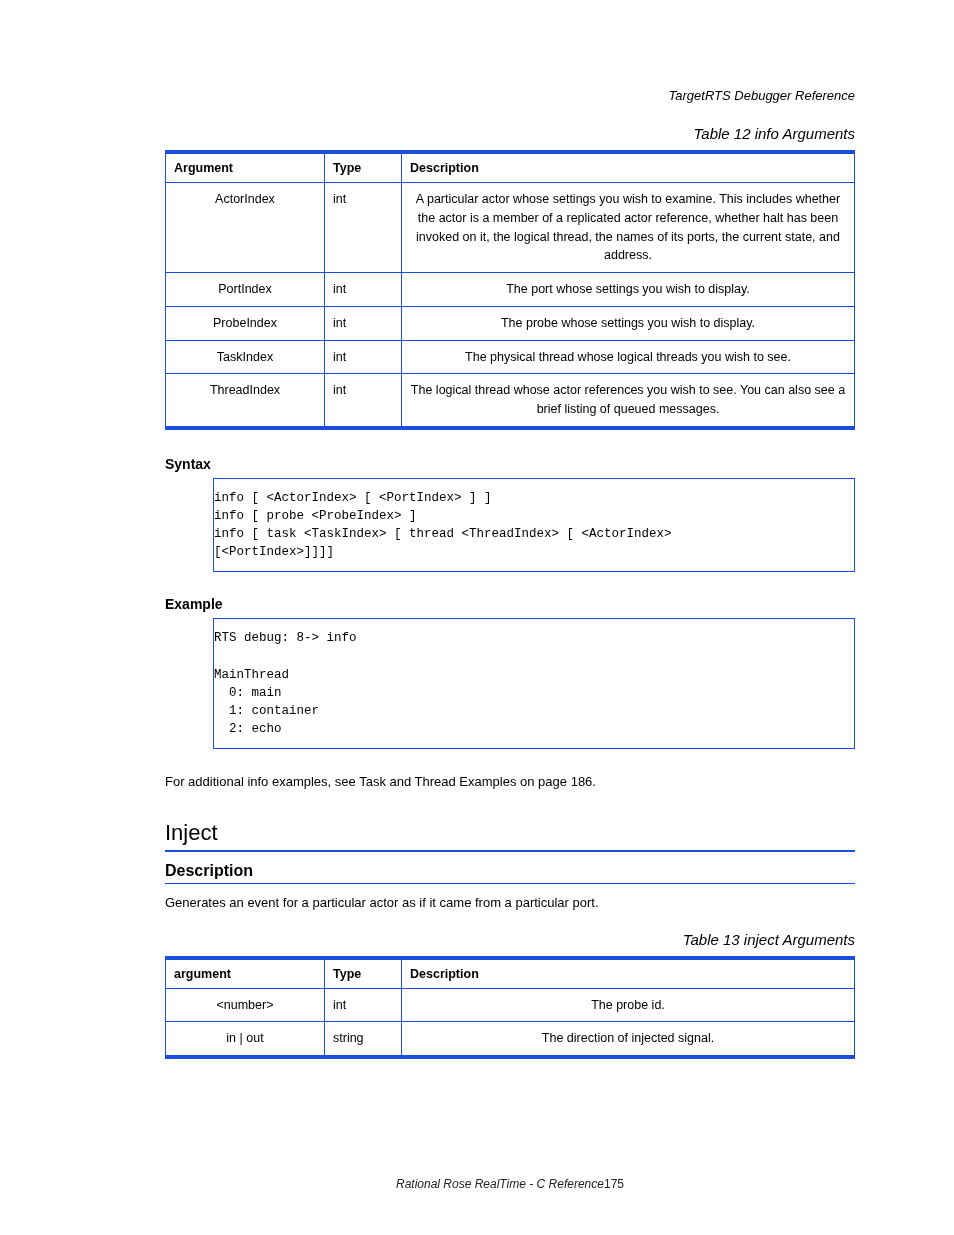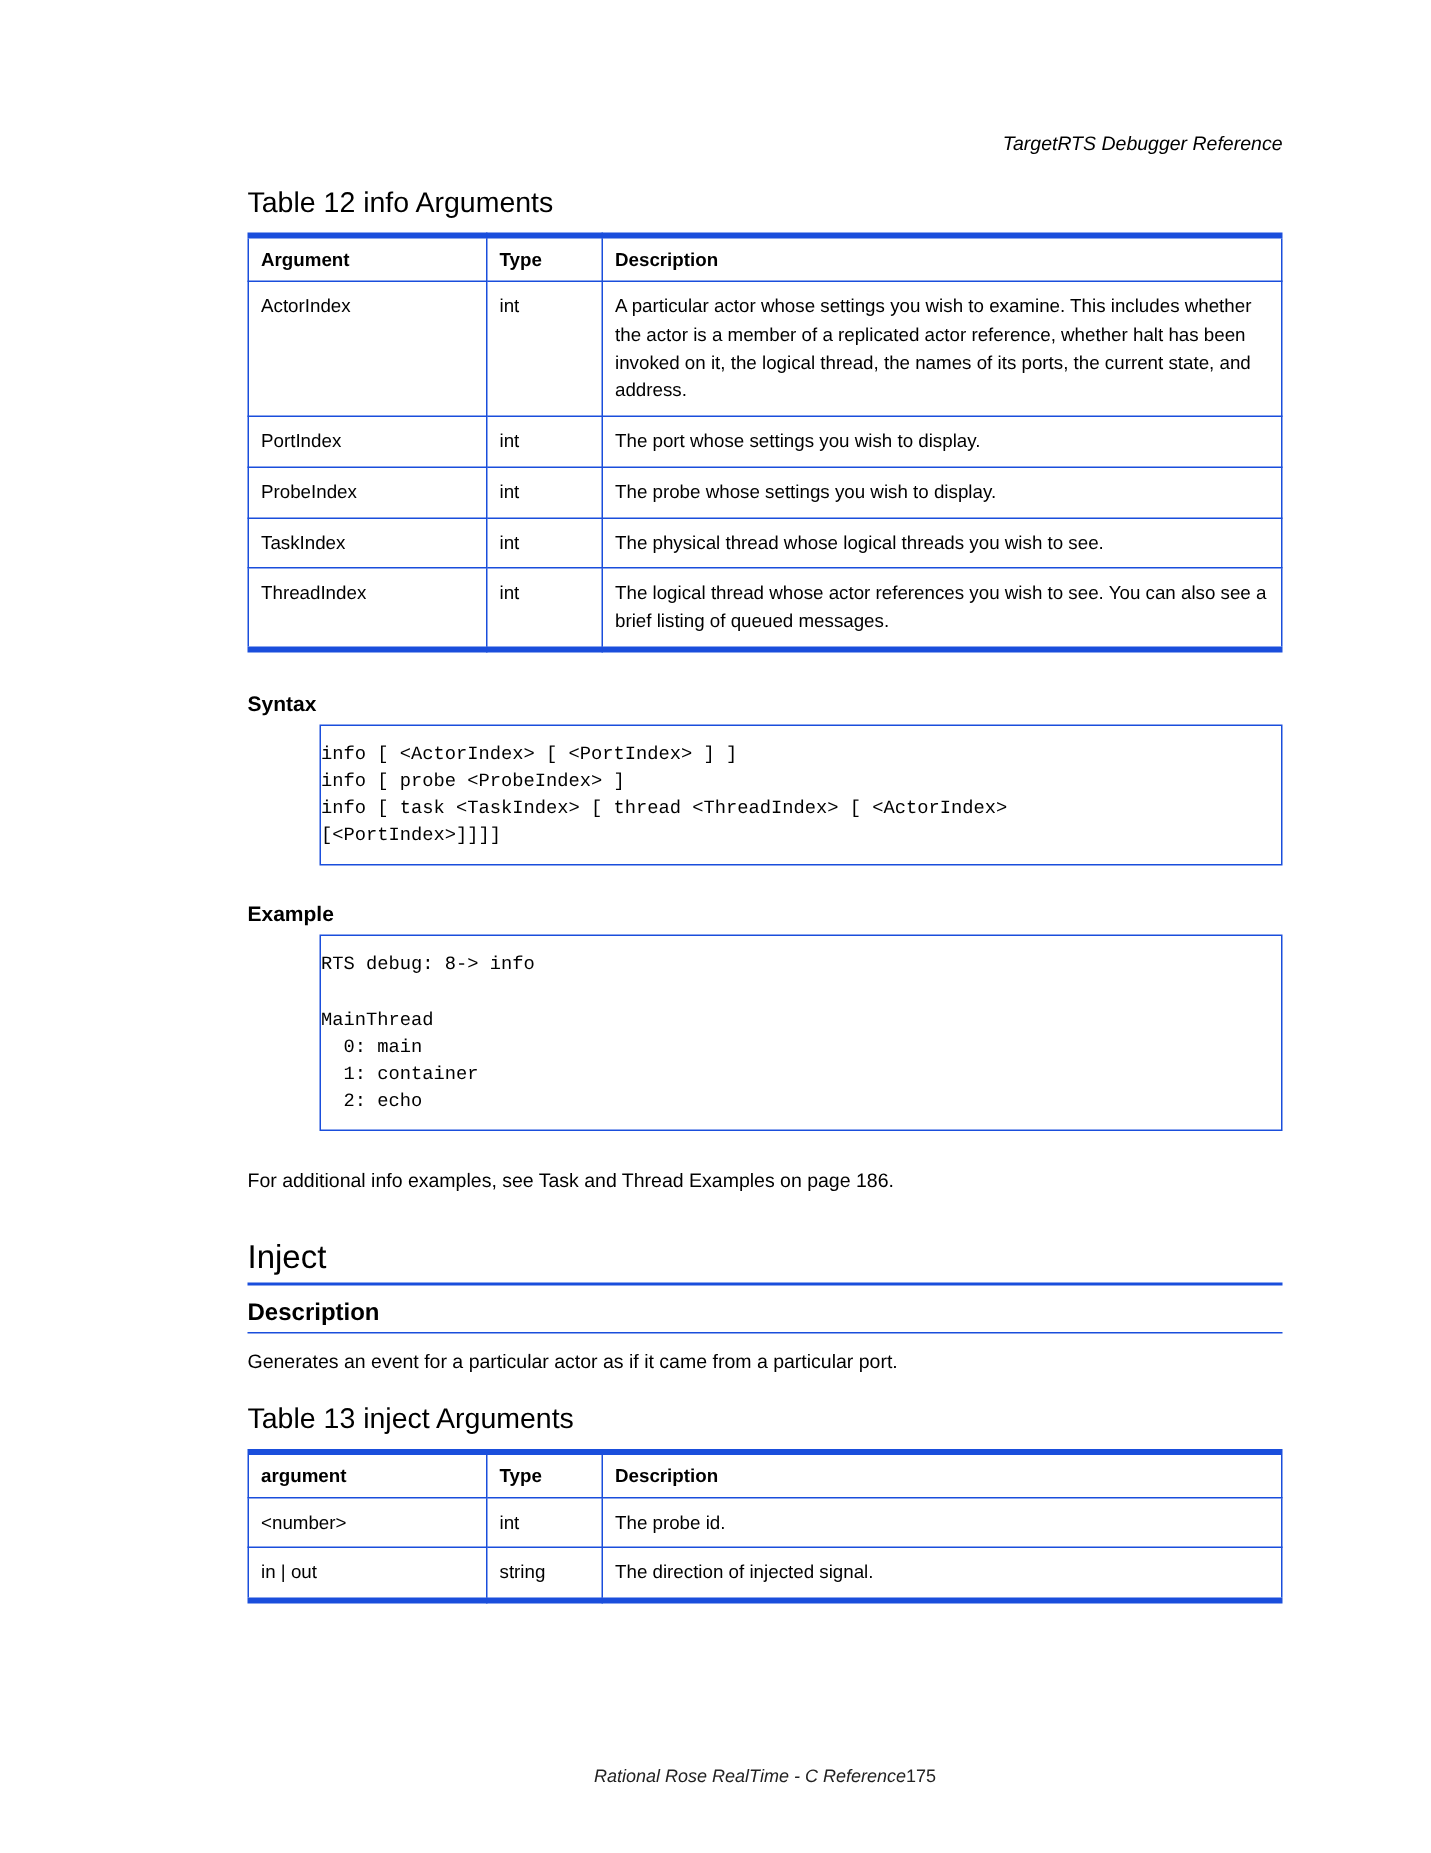--- a/index.html
+++ b/index.html
@@ -19,23 +19,24 @@
     box-sizing: border-box;
     padding: 88px 95px 90px 165px;
   }
   .section-header-label {
     text-align: right;
     font-style: italic;
     font-size: 13px;
     margin-bottom: 22px;
   }
   .table-caption {
-    text-align: left;
+    text-align: right;
+    font-style: italic;
     margin-bottom: 8px;
-    font-size: 19px;
+    font-size: 15px;
   }
   table.arg-table {
     border-collapse: collapse;
     width: 100%;
     border-top: 4px solid #1a4edc;
     border-bottom: 4px solid #1a4edc;
     border-left: 1px solid #1a4edc;
     border-right: 1px solid #1a4edc;
     margin-bottom: 26px;
   }
@@ -47,20 +48,21 @@
     text-align: left;
     vertical-align: top;
     background: #ffffff;
   }
   table.arg-table td {
     border: 1px solid #1a4edc;
     font-size: 12.5px;
     padding: 7px 8px;
     vertical-align: top;
     line-height: 1.5;
+    text-align: center;
   }
   table.arg-table td.name-col,
   table.arg-table th.name-col { width: 142px; }
   table.arg-table td.type-col,
   table.arg-table th.type-col { width: 60px; text-align: left; }
   .subhead {
     font-size: 14px;
     font-weight: bold;
     margin: 4px 0 6px 0;
   }

